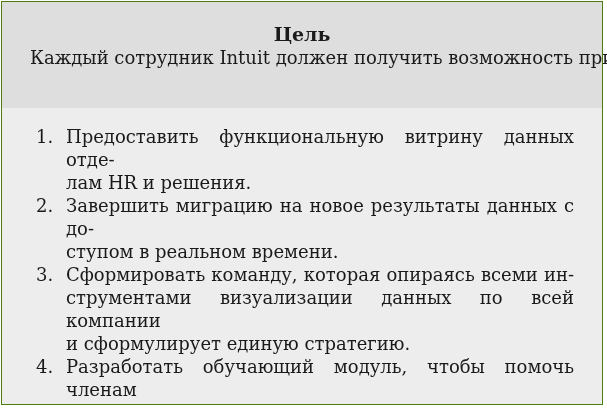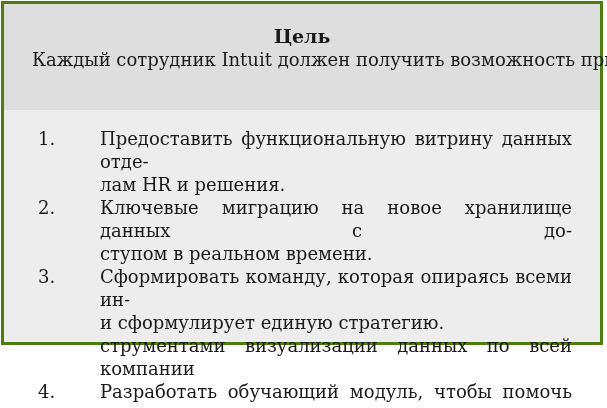--- a/index.html
+++ b/index.html
@@ -13,23 +13,23 @@
     position: relative;
     font-family: "DejaVu Serif", "Liberation Serif", serif;
     color: #1a1a1a;
     overflow: hidden;
   }
   .okr-card {
     position: absolute;
     left: 1px;
     top: 1px;
     width: 602px;
-    height: 344px;
+    height: 404px;
     box-sizing: border-box;
-    border: 3px solid #4d7c0f;
+    border: 1px solid #4d7c0f;
     background: #ededed;
   }
   .objective-section {
     height: 106px;
     box-sizing: border-box;
     background: #dedede;
     padding: 21px 28px 0 28px;
   }
   .key-results-section {
     padding: 17px 0 0 0;
@@ -64,21 +64,20 @@
     line-height: 23px;
   }
   .kr-text {
     flex: 1;
     min-width: 0;
   }
   .kr-line {
     display: block;
     font-size: 18px;
     line-height: 23px;
-    margin-left: 32px;
   }
   .j {
     text-align: justify;
     text-align-last: justify;
   }
 </style>
 </head>
 <body>
 
 <div class="okr-card">
@@ -96,31 +95,31 @@
         <span class="kr-num">1.</span>
         <span class="kr-text">
           <span class="kr-line j">Предоставить функциональную витрину данных отде-</span>
           <span class="kr-line">лам HR и решения.</span>
         </span>
       </li>
 
       <li class="kr-item">
         <span class="kr-num">2.</span>
         <span class="kr-text">
-          <span class="kr-line j">Ключевые миграцию на новое хранилище данных с до-</span>
+          <span class="kr-line j">Завершить миграцию на новое результаты данных с до-</span>
           <span class="kr-line">ступом в реальном времени.</span>
         </span>
       </li>
 
       <li class="kr-item">
         <span class="kr-num">3.</span>
         <span class="kr-text">
           <span class="kr-line j">Сформировать команду, которая опираясь всеми ин-</span>
+          <span class="kr-line j">струментами визуализации данных по всей компании</span>
           <span class="kr-line">и сформулирует единую стратегию.</span>
-          <span class="kr-line j">струментами визуализации данных по всей компании</span>
         </span>
       </li>
 
       <li class="kr-item">
         <span class="kr-num">4.</span>
         <span class="kr-text">
           <span class="kr-line j">Разработать обучающий модуль, чтобы помочь членам</span>
 
         </span>
       </li>

